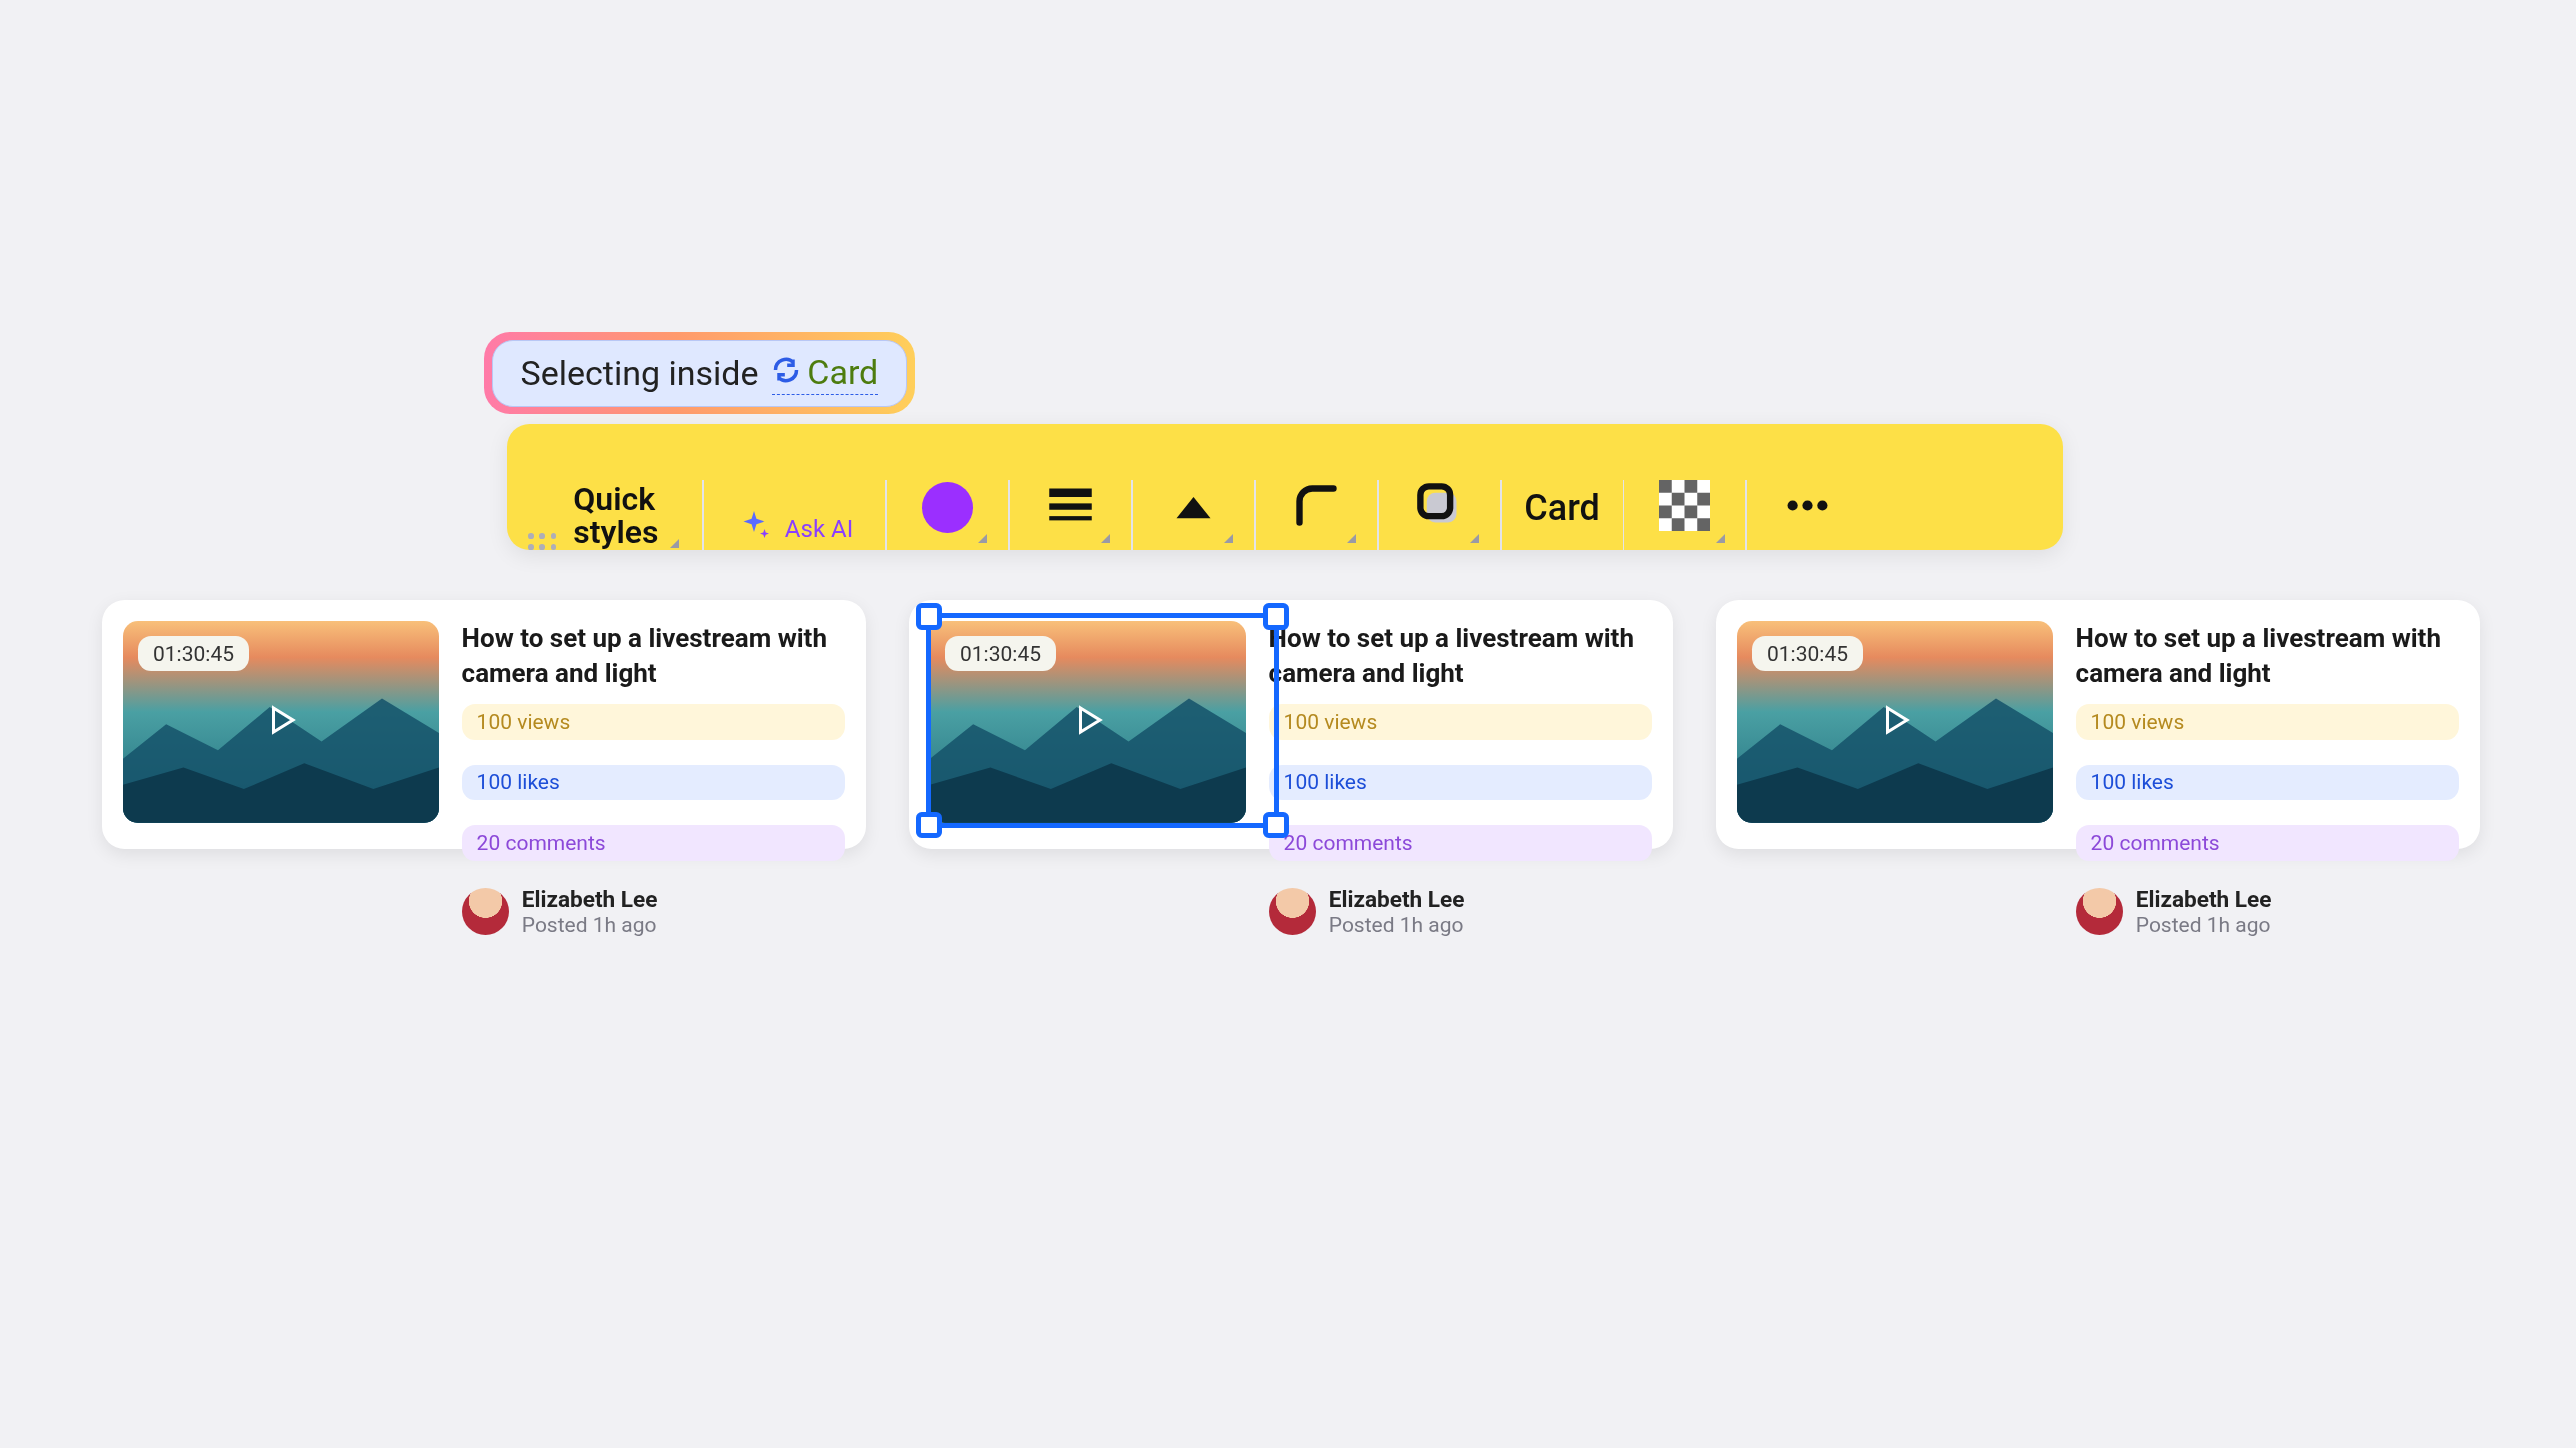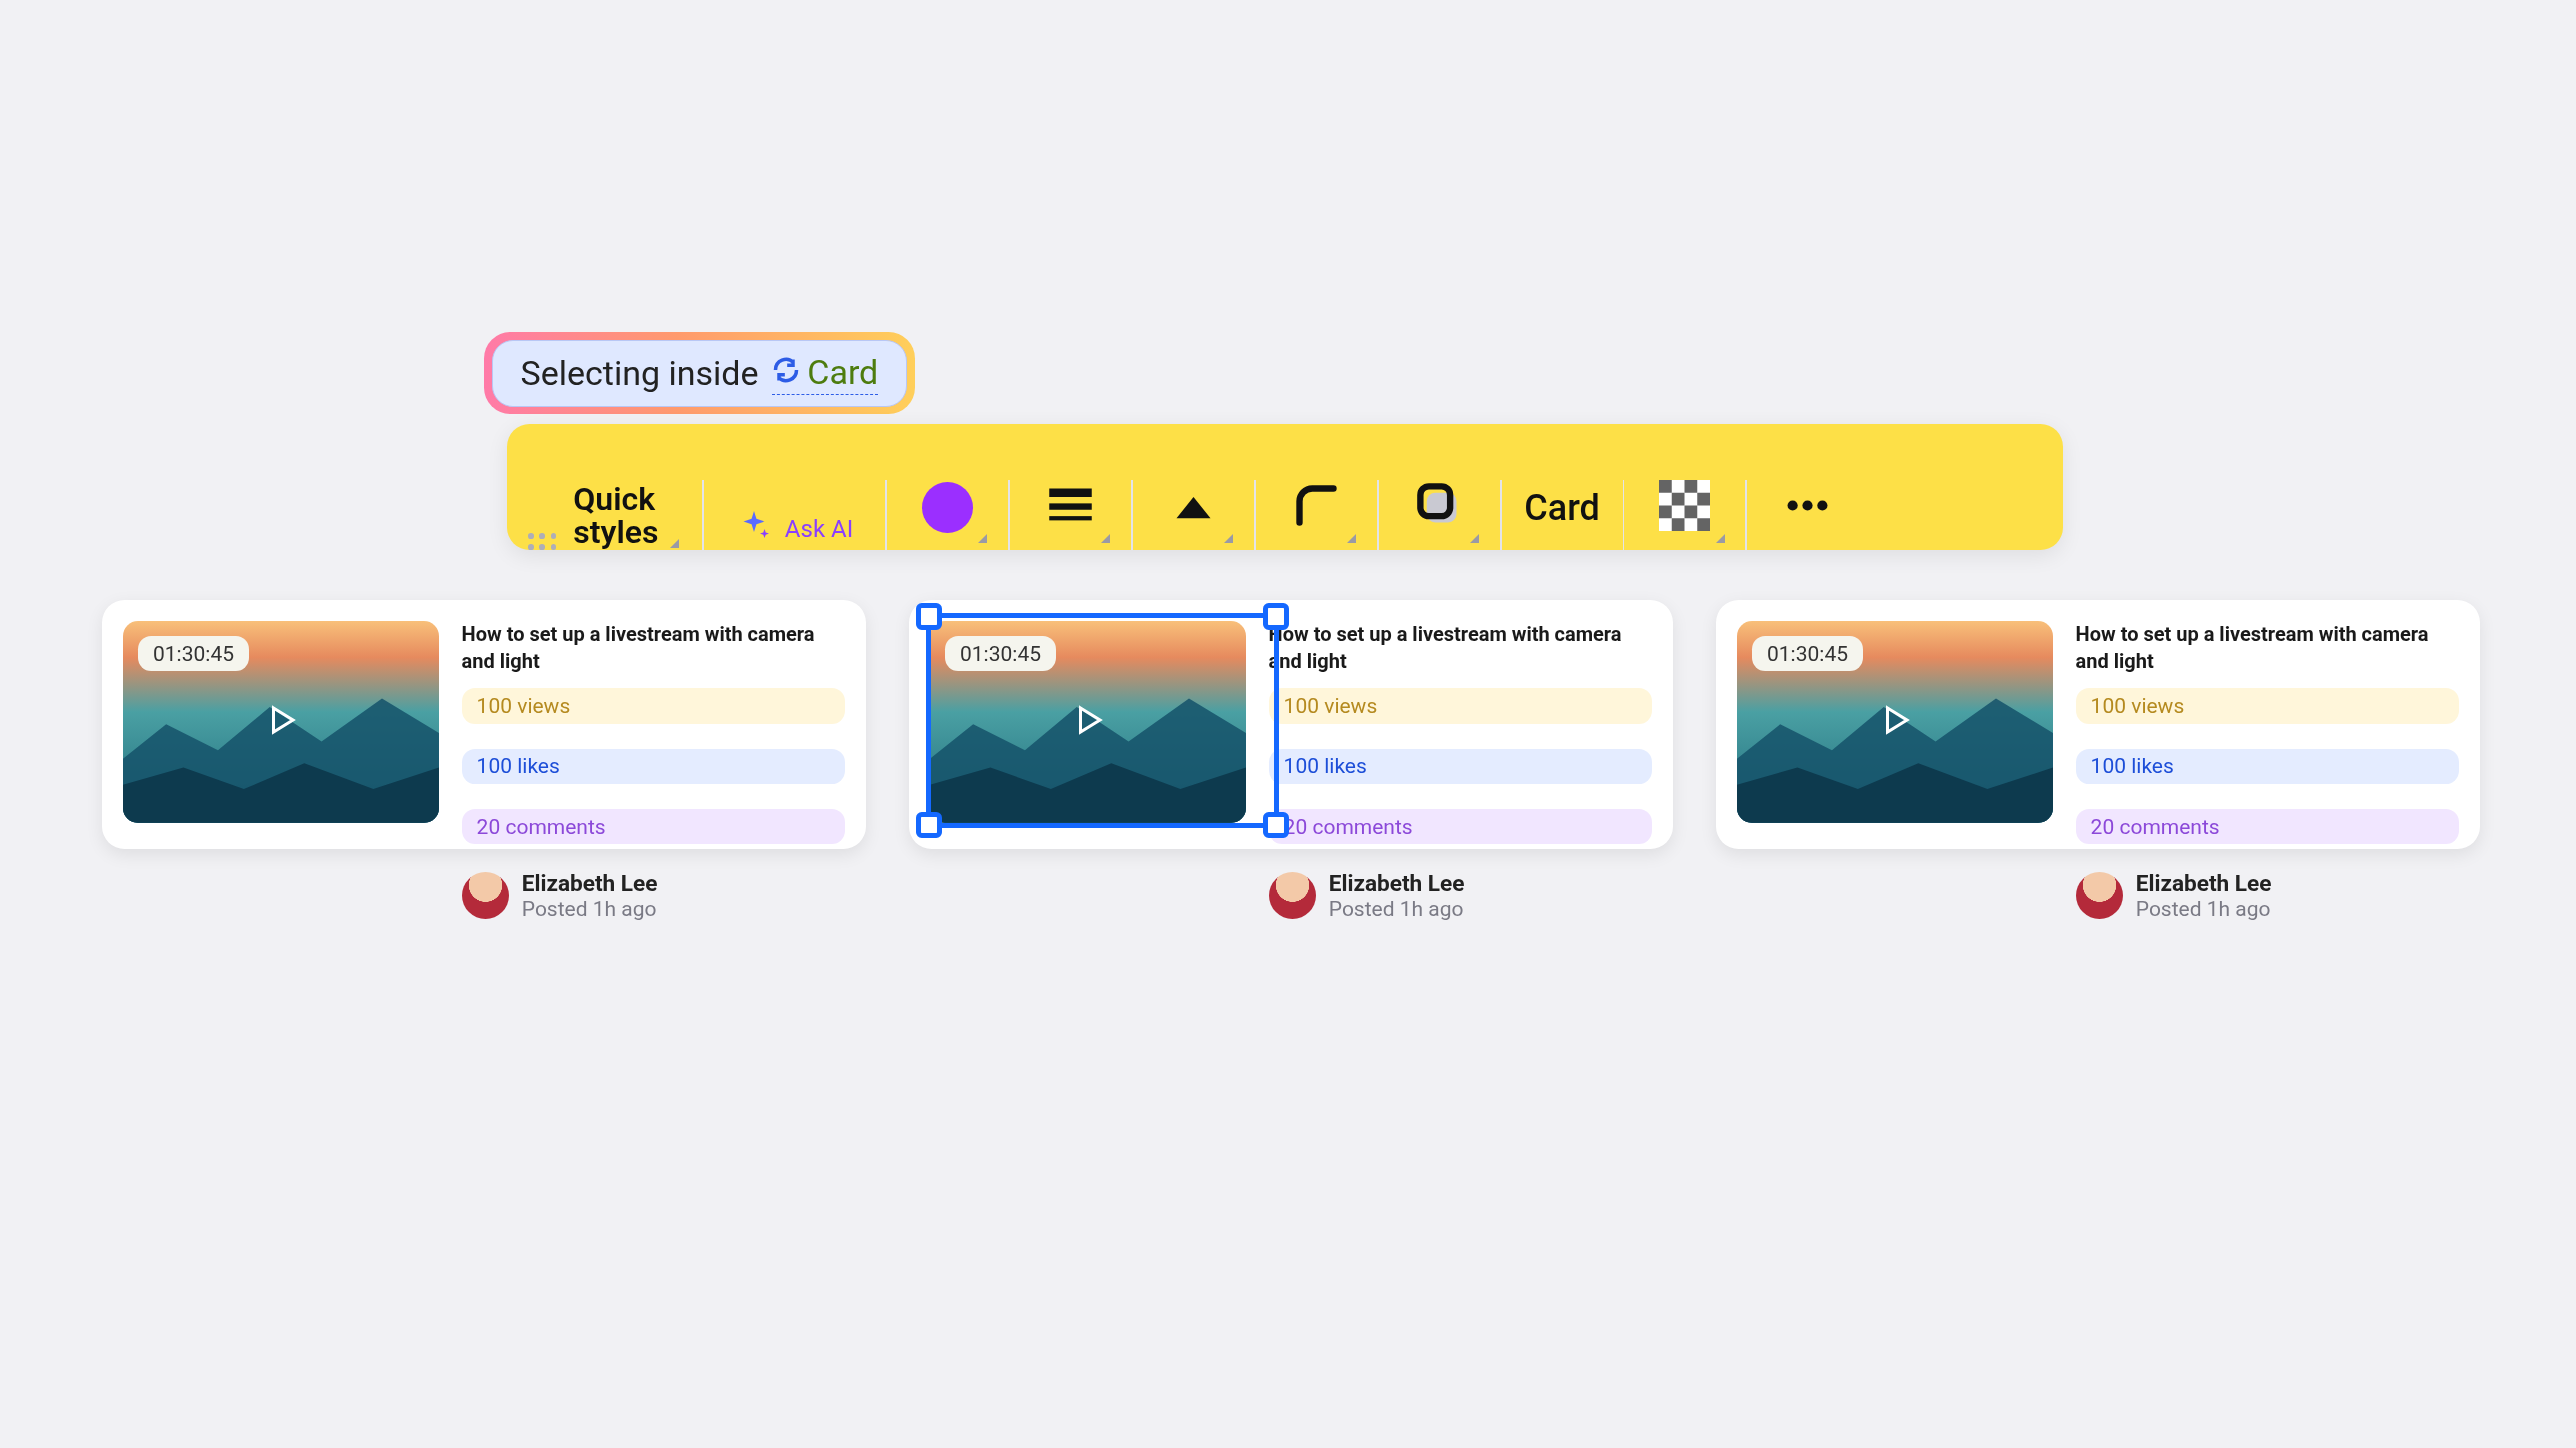--- a/index.html
+++ b/index.html
@@ -103,21 +103,21 @@
   .duration-badge{
     position:absolute; left:15px; top:15px;
     background:#f5f5ee; border-radius:13.2px; padding:5.7px 15px;
     font-size:21px; color:#333;
   }
   .play-icon{
     position:absolute; left:50%; top:50%; transform:translate(-50%,-50%);
   }
   .play-icon svg{ width:36px; height:36px; stroke:#fff; stroke-width:2; fill:none;}
   .card-body{ flex:1; display:flex; flex-direction:column; gap:13.2px;}
-  .card-title{ font-size:20px; font-weight:700; color:#1a1a1a; line-height:1.35;}
+  .card-title{ font-size:26px; font-weight:700; color:#1a1a1a; line-height:1.35;}
   .chips{ display:flex; gap:25px;flex-direction:column;}
   .chip{ font-size:21px; padding:5.7px 15px; border-radius:13.2px;}
   .chip.views{ background:#fff6da; color:#b58a1f;}
   .chip.likes{ background:#e4ecff; color:#1d4ed8;}
   .chip.comments{ background:#f1e6ff; color:#8c49d9;}
   .author{ display:flex; gap:13.2px; align-items:center; margin-top:12px;}
   .avatar{ width:47px;height:47px;border-radius:50%; background: radial-gradient(circle at 50% 28%, #f3c9a8 0 40%, transparent 41%), #b42a3a;}
   .author-meta{ display:flex; flex-direction:column;}
   .author-name{ font-size:22.6px; font-weight:700; color:#222;}
   .posted{ font-size:21px; color:#7a7a85;}

